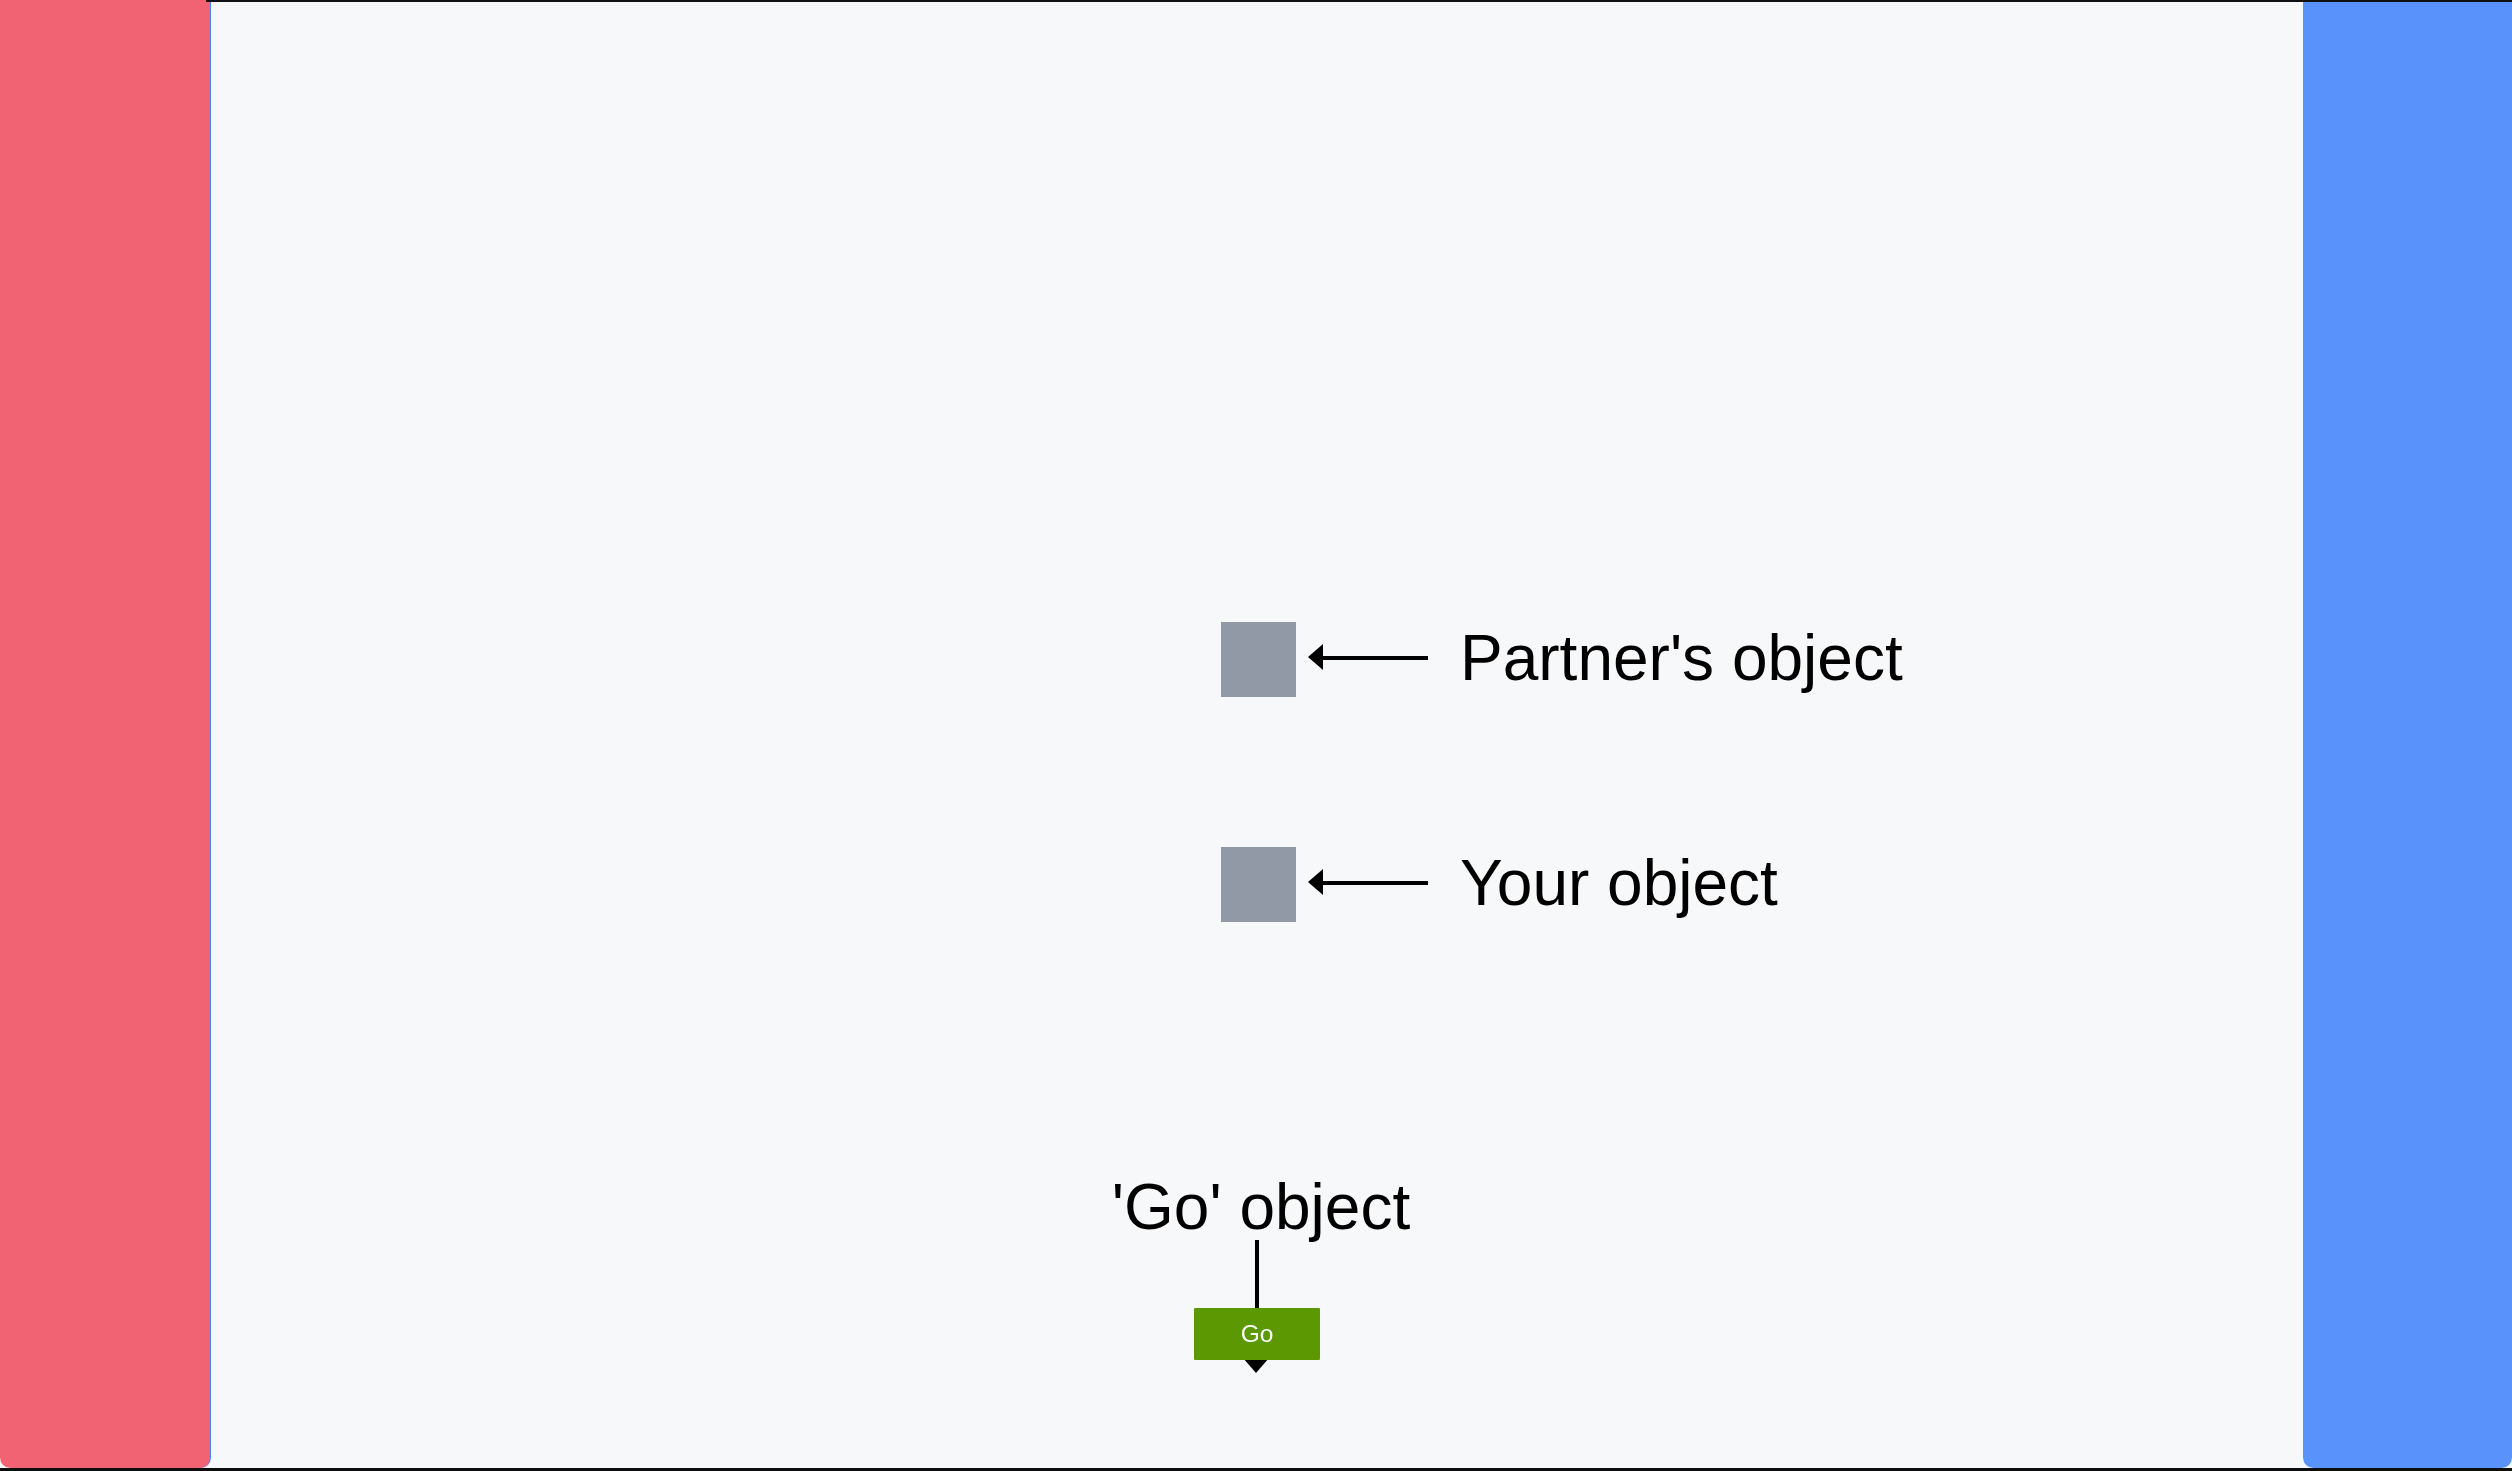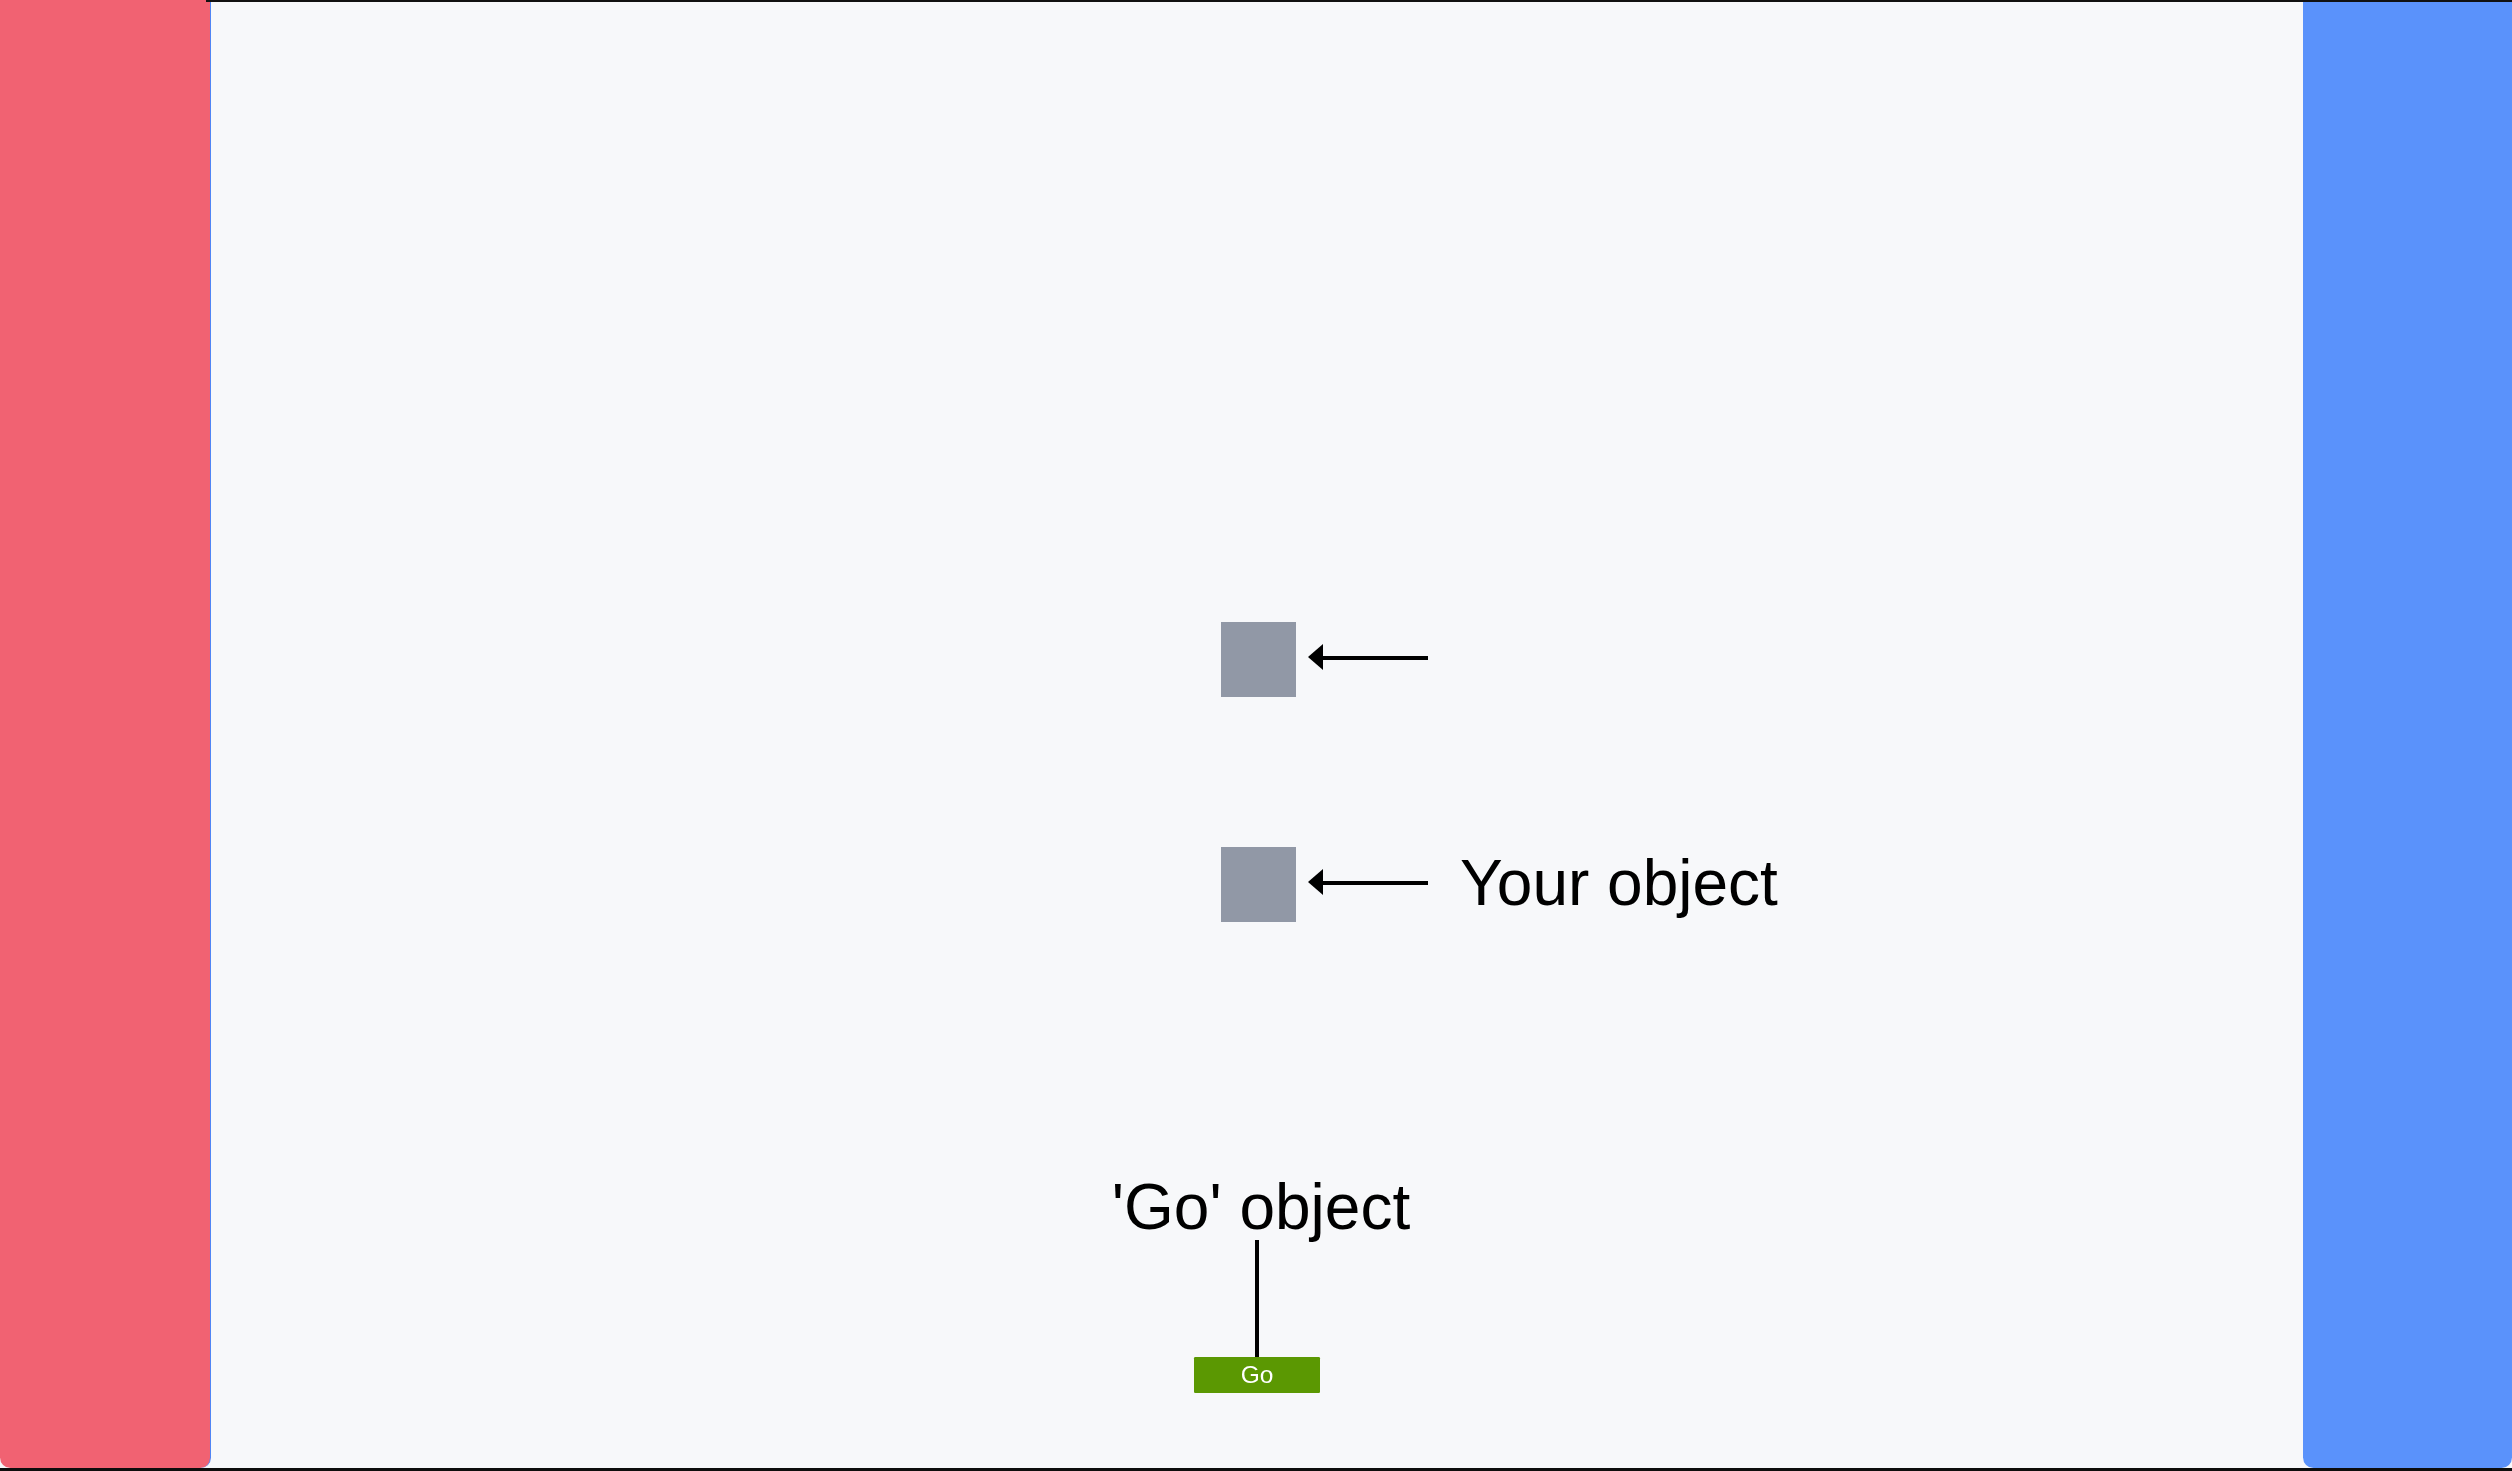--- a/index.html
+++ b/index.html
@@ -109,23 +109,23 @@
     border-left: 13.4px solid transparent;
     border-right: 13.4px solid transparent;
     border-top: 15px solid #000;
   }
   #go-arrow-head { left: 1243px; top: 1358px; }
 
   
   .go-btn {
     position: absolute;
     left: 1194px;
-    top: 1357px;
+    top: 1308px;
     width: 126px;
-    height: 36px;
+    height: 52px;
     background: #5b9802;
     color: #ffffff;
     border: none;
     border-radius: 1.2px;
     font-family: "Liberation Sans", sans-serif;
     font-size: 24.5px;
     display: flex;
     align-items: center;
     justify-content: center;
     cursor: pointer;
@@ -140,20 +140,21 @@
 
   <div class="left-panel"></div>
   <div class="right-panel"></div>
 
   <div class="top-edge"></div>
   <div class="bottom-edge"></div>
 
   <div class="obj-square" id="partner-square"></div>
   <div class="arrow-part h-head" id="partner-arrow-head"></div>
   <div class="arrow-part h-shaft" id="partner-arrow-shaft"></div>
+  <div class="ann-label" id="partner-label">Partner's object</div>
 
   <div class="obj-square" id="your-square"></div>
   <div class="arrow-part h-head" id="your-arrow-head"></div>
   <div class="arrow-part h-shaft" id="your-arrow-shaft"></div>
   <div class="ann-label" id="your-label">Your object</div>
 
   <div class="ann-label" id="go-label">'Go' object</div>
   <div class="arrow-part v-shaft" id="go-arrow-shaft"></div>
   <div class="arrow-part v-head" id="go-arrow-head"></div>
 

